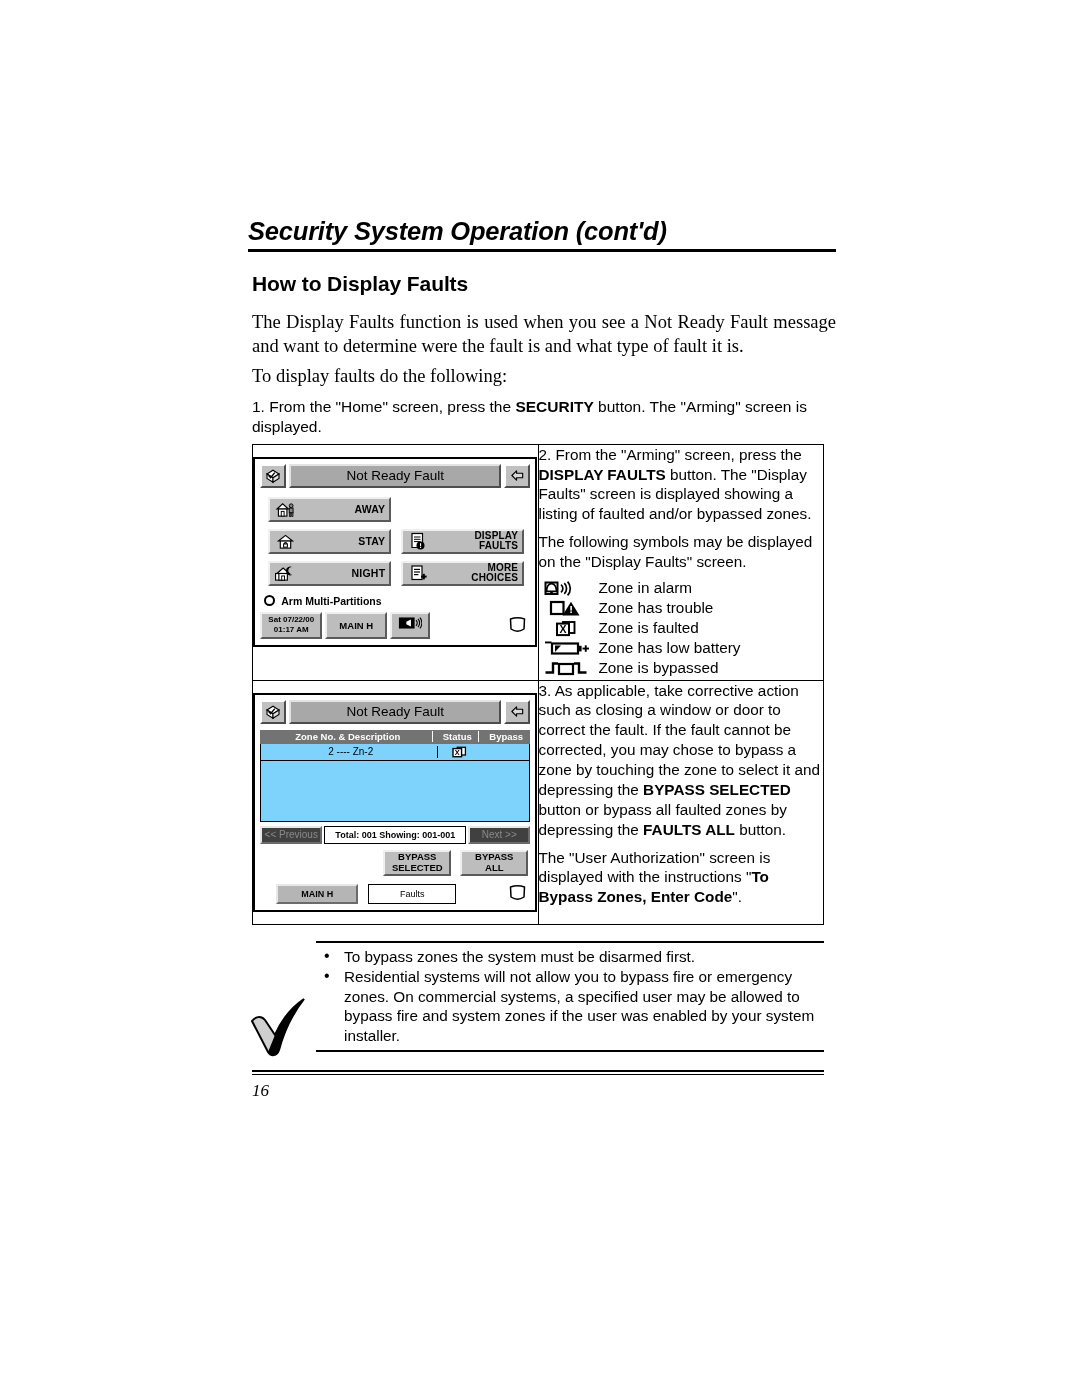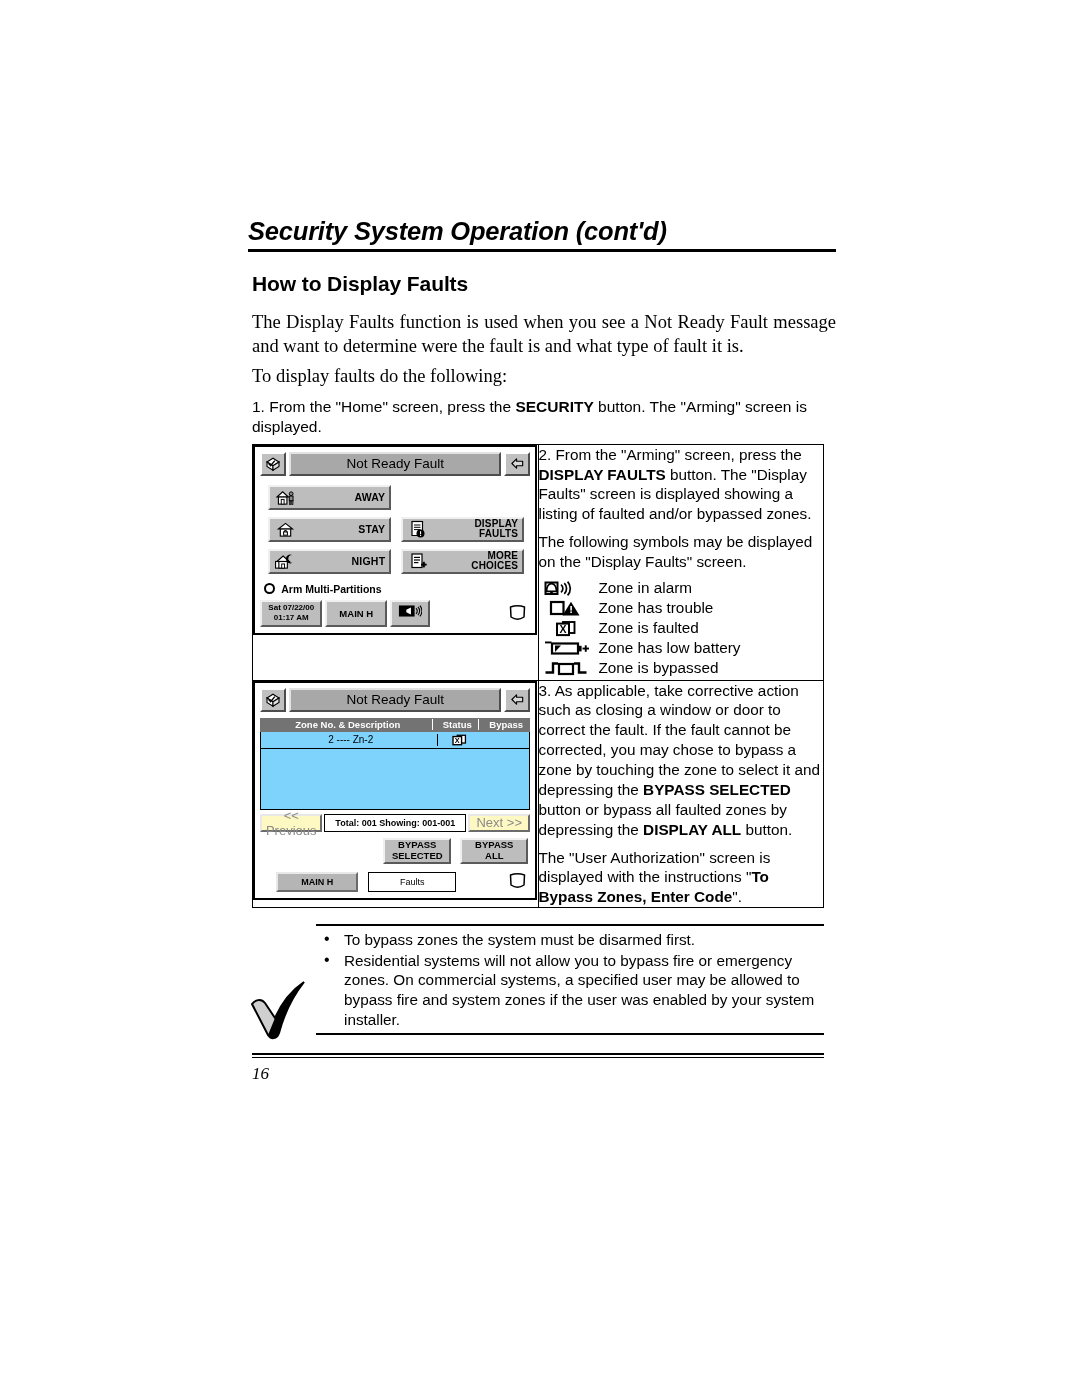--- a/index.html
+++ b/index.html
@@ -124,21 +124,21 @@
     align-items: center;
     justify-content: center;
   }
   ul.symbols li .symlabel { padding-left: 6px; }
 
   
   .tscreen {
     width: 284px;
     border: 2px solid #000;
     background: #ffffff;
-    margin: 0 auto;
+    margin: 12px auto;
     padding: 5px 5px 6px 5px;
     box-sizing: border-box;
     position: relative;
   }
 
   
   .ts-titlebar {
     display: flex;
     align-items: stretch;
     height: 24px;
@@ -305,28 +305,28 @@
   .fl-row .c3 { width: 48px; flex: 0 0 48px; border-left: 1.2px solid #000; }
 
   .fl-pager {
     display: flex;
     align-items: stretch;
     height: 18px;
     margin-top: 4px;
   }
   .fl-prev, .fl-next {
     width: 62px; flex: 0 0 62px;
-    background: #fef9c3;
+    background: #404040;
     border-top: 2px solid #e8e8e8;
     border-left: 2px solid #e8e8e8;
     border-right: 2px solid #6b6b6b;
     border-bottom: 2px solid #6b6b6b;
     box-sizing: border-box;
     display: flex; align-items: center; justify-content: center;
-    font-size: 13px; color: #8a8a8a; font-weight: normal;
+    font-size: 10px; color: #8a8a8a; font-weight: normal;
   }
   .fl-total {
     flex: 1 1 auto;
     margin: 0 2px;
     background: #fff;
     border: 1.5px solid #000;
     box-sizing: border-box;
     display: flex; align-items: center; justify-content: center;
     font-size: 9px; font-weight: bold;
   }
@@ -708,21 +708,21 @@
               <svg width="19" height="17" viewBox="0 0 19 17" aria-hidden="true">
                 <path d="M2.5 2 Q9.5 -0.4 16.5 2 L16 12 Q9.5 16.6 3 12 Z" fill="#fff" stroke="#000" stroke-width="1.5" stroke-linejoin="round"></path>
               </svg>
             </div>
           </div>
 
         </div>
       </td>
 
       <td class="action-cell">
-        <p><span>3.  As applicable, take corrective action such as closing a window or door to correct the fault. If the fault cannot be corrected, you may chose to bypass a zone by touching the zone to select it and depressing the </span><b>BYPASS SELECTED</b><span> button or bypass all faulted zones by depressing the </span><b>DISPLAY ALL</b><span> button.</span></p>
+        <p><span>3.  As applicable, take corrective action such as closing a window or door to correct the fault. If the fault cannot be corrected, you may chose to bypass a zone by touching the zone to select it and depressing the </span><b>BYPASS SELECTED</b><span> button or bypass all faulted zones by depressing the </span><b>FAULTS ALL</b><span> button.</span></p>
         <p><span>The "User Authorization" screen is displayed with the instructions "</span><b>To Bypass Zones, Enter Code</b><span>".</span></p>
       </td>
     </tr>
   </tbody>
     </table>
 
   <div class="notes-wrap">
     <div class="notes-rule-top"></div>
 
     <div class="hand-icon">

